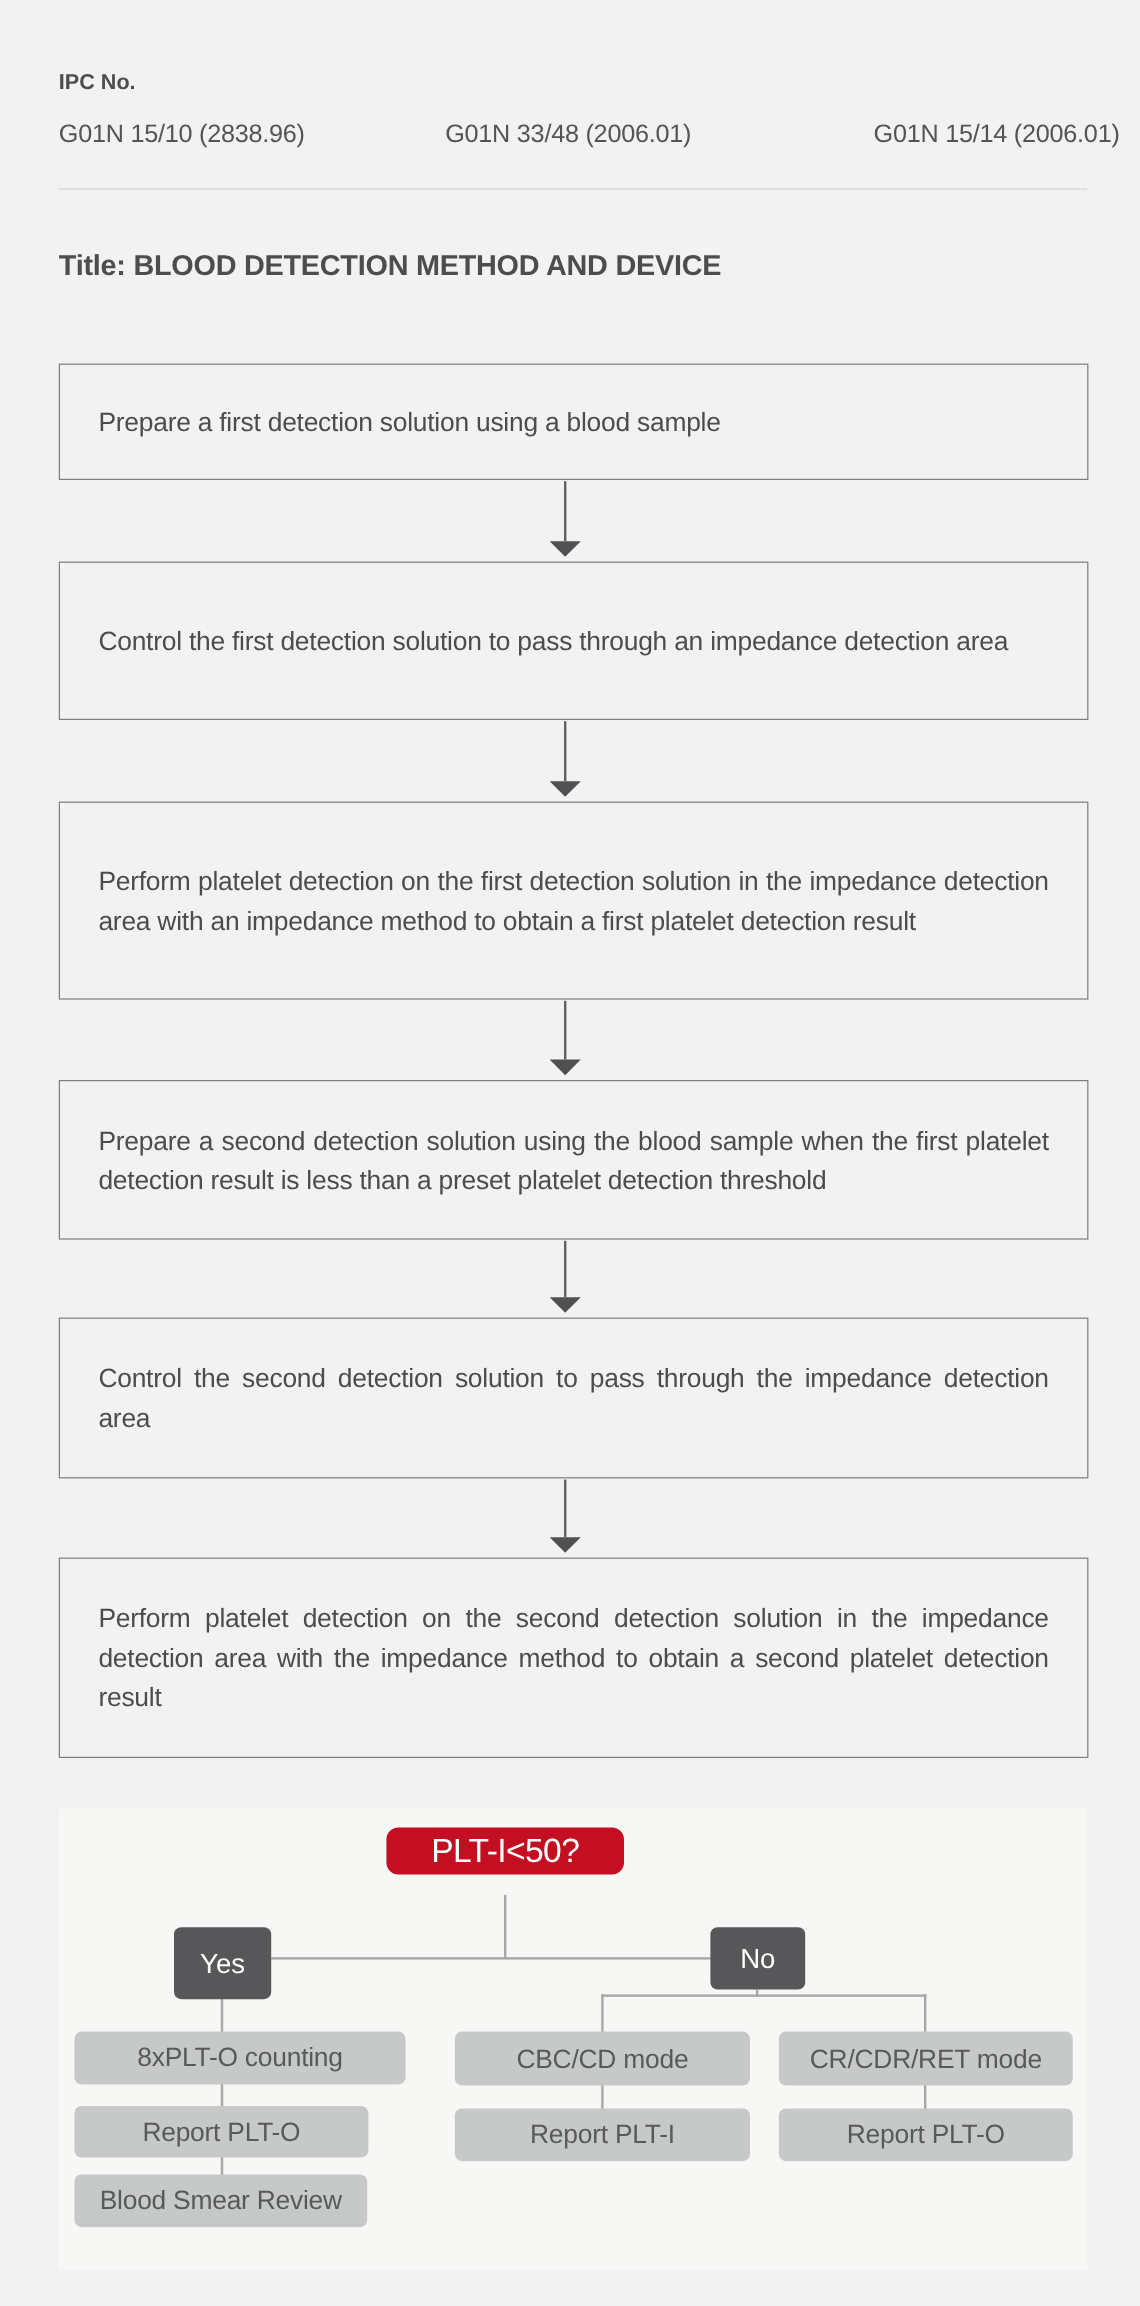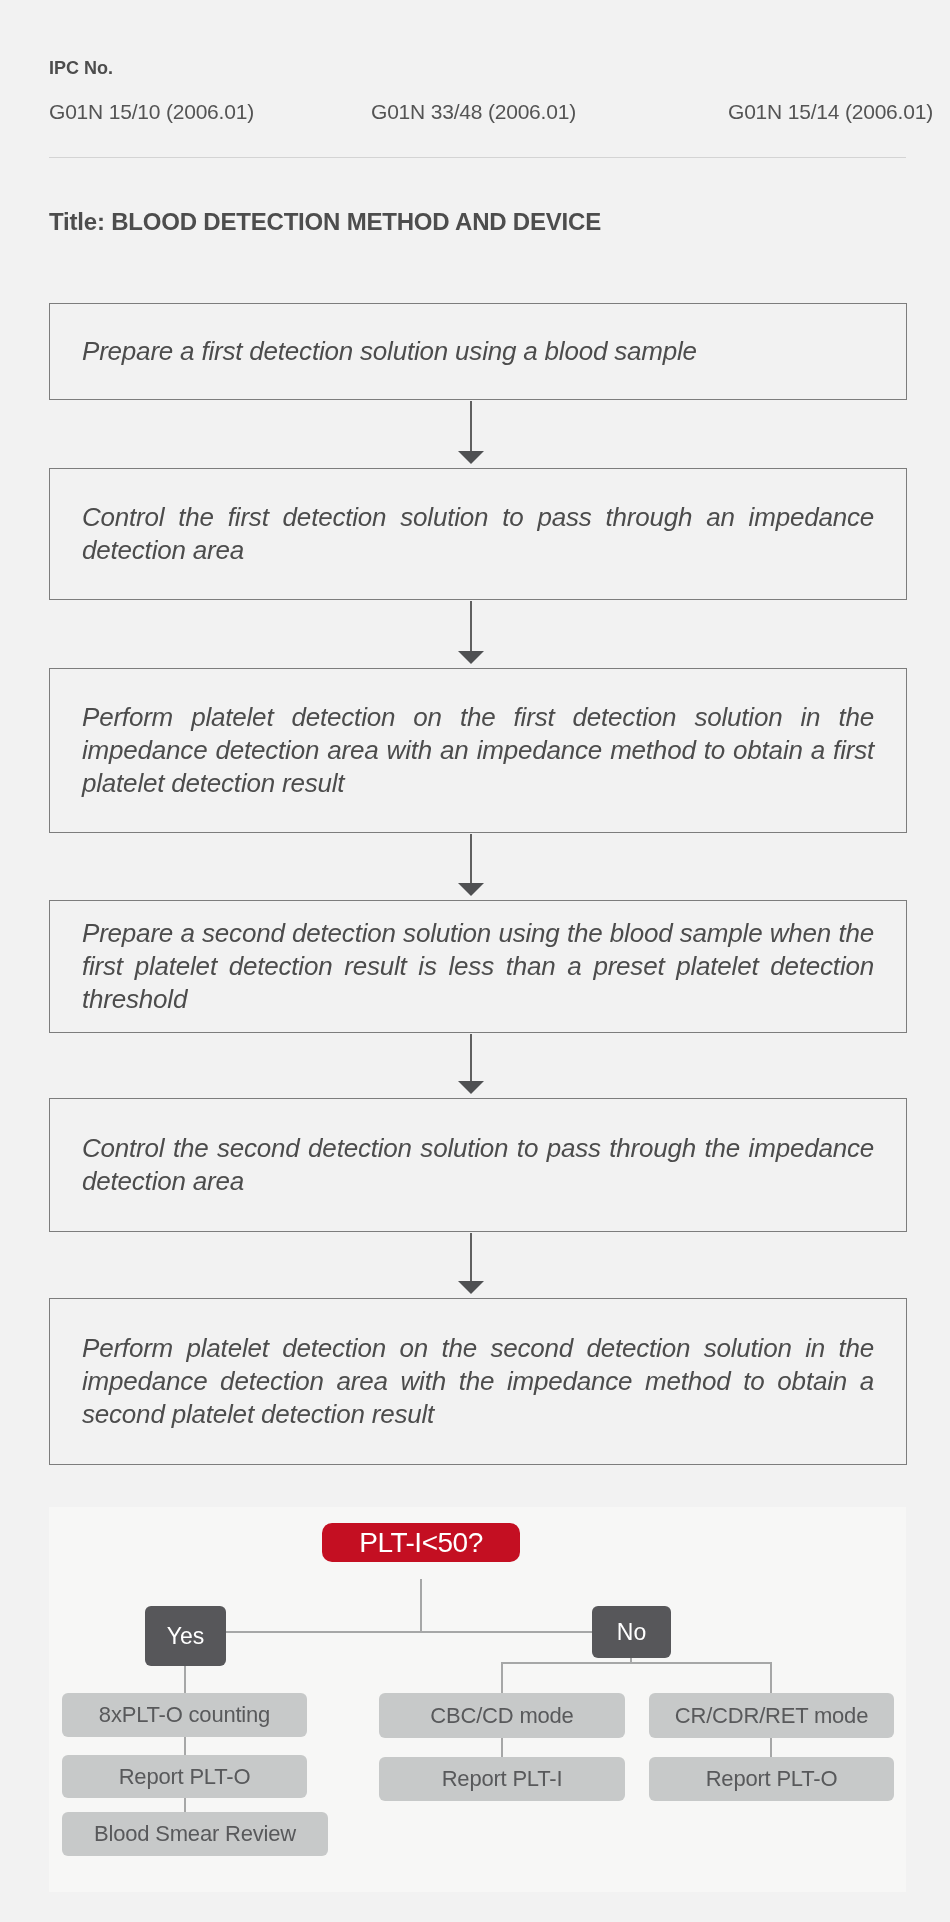--- a/index.html
+++ b/index.html
@@ -27,24 +27,23 @@
   
   .flow-box{
     left:49px;width:858px;
     border:1.5px solid #7d7d7d;
     display:flex;align-items:center;
     padding:0 32px;
     background:transparent;
   }
   .flow-text{
     width:100%;
-    font-size:26px;line-height:33px;color:#4c4c4c;
+    font-size:22px;line-height:33px;color:#4c4c4c;
     text-align:justify;text-justify:inter-word;
     letter-spacing:-0.2px;
-    font-style:italic;
   }
   .flow-arrow{
     width:26px;margin-left:-13px;
     display:flex;flex-direction:column;align-items:center;
   }
   .flow-arrow .shaft{width:2px;flex:1;background:#606060;}
   .flow-arrow .head{
     width:0;height:0;
     border-left:13px solid transparent;
     border-right:13px solid transparent;
@@ -64,21 +63,21 @@
   .node-gray{
     background:var(--gray-node);color:#58595b;
     border-radius:6px;font-size:22px;letter-spacing:-0.2px;
   }
   .tline{position:absolute;background:#a6a7a7;}
 </style>
 </head>
 <body>
 
 <div class="abs ipc-label">IPC No.</div>
-<div class="abs ipc-code" style="left:49px;">G01N 15/10 (2006.01)</div>
+<div class="abs ipc-code" style="left:49px;">G01N 15/10 (2838.96)</div>
 <div class="abs ipc-code" style="left:371px;">G01N 33/48 (2006.01)</div>
 <div class="abs ipc-code" style="left:728px;">G01N 15/14 (2006.01)</div>
 <div class="abs divider"></div>
 <div class="abs page-title">Title: BLOOD DETECTION METHOD AND DEVICE</div>
 
 <div class="abs flow-box" style="top:303px;height:97px;">
   <p class="flow-text">Prepare a first detection solution using a blood sample</p>
 </div>
 <div class="abs flow-arrow" style="left:471px;top:401px;height:63px;">
   <div class="shaft"></div>
@@ -133,22 +132,22 @@
   <div class="tline" style="left:135px;top:229px;width:2px;height:20px;"></div>
   <div class="tline" style="left:135px;top:290px;width:2px;height:16px;"></div>
   <div class="tline" style="left:452px;top:230px;width:2px;height:21px;"></div>
   <div class="tline" style="left:721px;top:230px;width:2px;height:21px;"></div>
 
   <div class="node node-red" style="left:273px;top:16px;width:198px;height:39px;">PLT-I&lt;50?</div>
 
   <div class="node node-dark" style="left:96px;top:99px;width:81px;height:60px;">Yes</div>
   <div class="node node-dark" style="left:543px;top:99px;width:79px;height:52px;">No</div>
 
-  <div class="node node-gray" style="left:13px;top:186px;width:245px;height:44px;">8xPLT-O counting</div>
+  <div class="node node-gray" style="left:13px;top:186px;width:276px;height:44px;">8xPLT-O counting</div>
   <div class="node node-gray" style="left:13px;top:248px;width:245px;height:43px;">Report PLT-O</div>
-  <div class="node node-gray" style="left:13px;top:305px;width:266px;height:44px;">Blood Smear Review</div>
+  <div class="node node-gray" style="left:13px;top:305px;width:244px;height:44px;">Blood Smear Review</div>
 
   <div class="node node-gray" style="left:330px;top:186px;width:246px;height:45px;">CBC/CD mode</div>
   <div class="node node-gray" style="left:330px;top:250px;width:246px;height:44px;">Report PLT-I</div>
 
   <div class="node node-gray" style="left:600px;top:186px;width:245px;height:45px;">CR/CDR/RET mode</div>
   <div class="node node-gray" style="left:600px;top:250px;width:245px;height:44px;">Report PLT-O</div>
 </div>
 
 </body></html>

